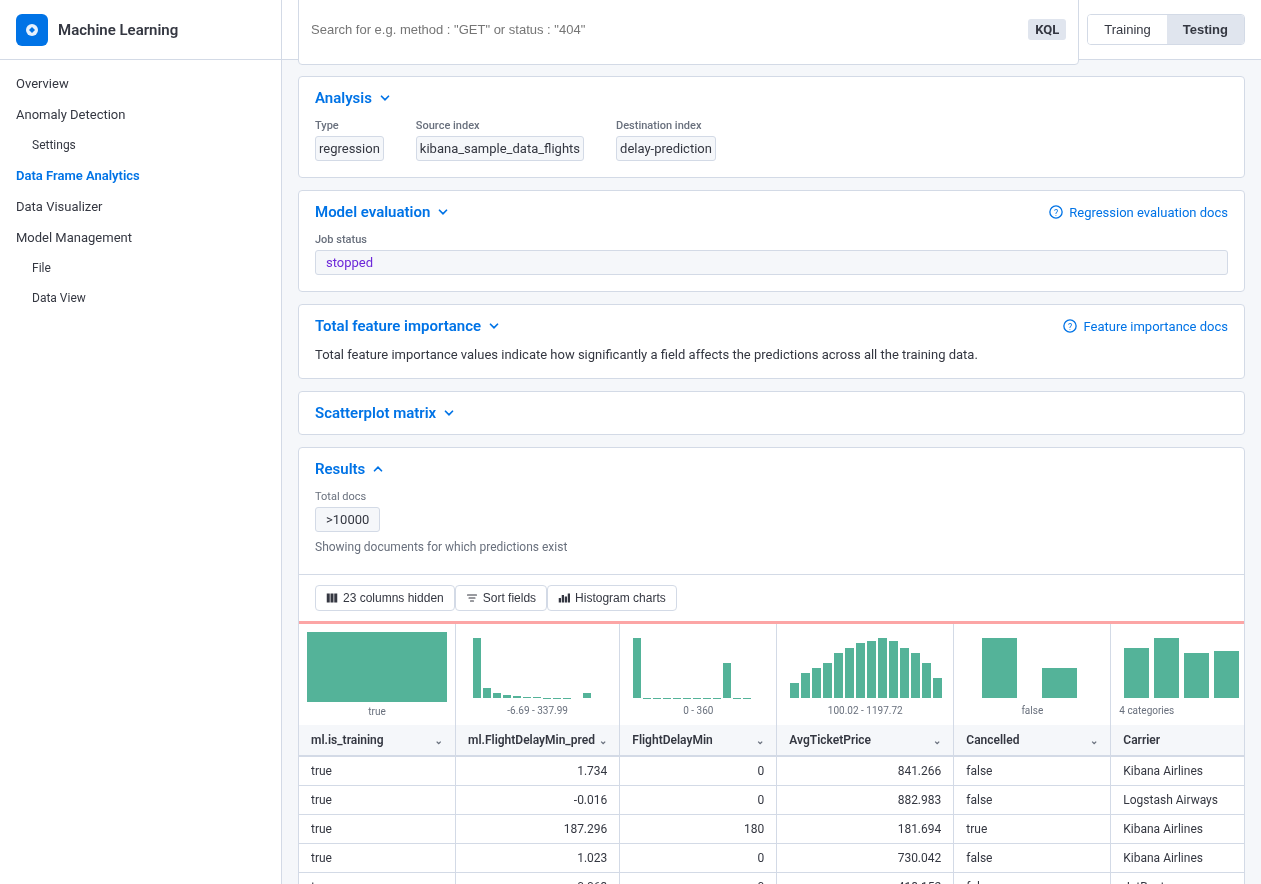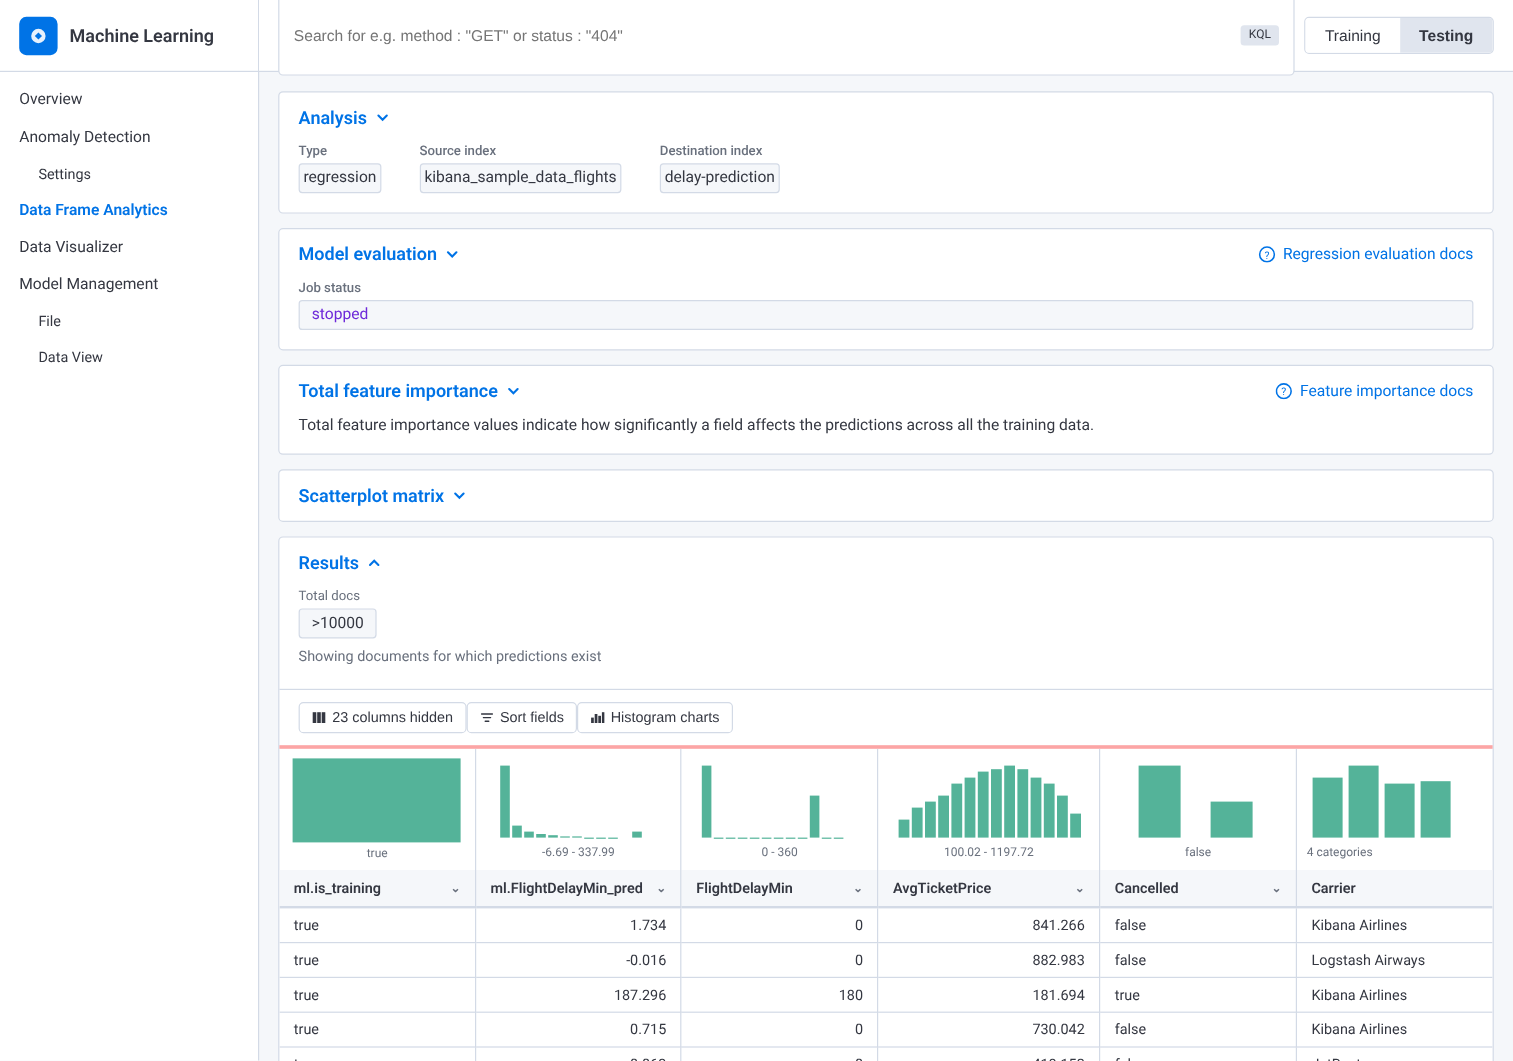--- a/index.html
+++ b/index.html
@@ -1,36 +1,36 @@
 <!DOCTYPE html>
 <html><head>
   <meta charset="utf-8">
   <style>
     * { box-sizing: border-box; margin: 0; padding: 0; }
     body { font-family: -apple-system, BlinkMacSystemFont, 'Segoe UI', Roboto, sans-serif; font-size: 13px; background: #f5f7fa; color: #343741; display: flex; height: 884px; overflow: hidden; }
 
     
-    .sidebar { width: 216px; background: #fff; border-right: 1px solid #d3dae6; display: flex; flex-direction: column; flex-shrink: 0; }
+    .sidebar { width: 282px; background: #fff; border-right: 1px solid #d3dae6; display: flex; flex-direction: column; flex-shrink: 0; }
     .sidebar-header { display: flex; align-items: center; gap: 10px; padding: 12px 16px; border-bottom: 1px solid #d3dae6; height: 60px; }
     .sidebar-logo { width: 32px; height: 32px; background: #0073e6; border-radius: 6px; display: flex; align-items: center; justify-content: center; }
     .sidebar-logo svg { width: 18px; height: 18px; fill: white; }
     .sidebar-title { font-size: 15px; font-weight: 600; color: #343741; }
     .sidebar-nav { padding: 8px 0; flex: 1; }
     .nav-item { display: flex; align-items: center; padding: 8px 16px; cursor: pointer; font-size: 13px; color: #343741; }
     .nav-item.active { color: #0073e6; font-weight: 600; }
     .nav-item.sub { padding-left: 32px; font-size: 12px; }
 
     
     .main { flex: 1; overflow-y: auto; display: flex; flex-direction: column; }
 
     
     .topbar { display: flex; align-items: center; gap: 8px; padding: 10px 16px; background: #fff; border-bottom: 1px solid #d3dae6; height: 60px; }
     .search-box { flex: 1; border: 1px solid #d3dae6; border-radius: 4px; padding: 8px 12px; font-size: 13px; color: #69707d; display: flex; align-items: center; gap: 8px; }
     .search-box input { border: none; outline: none; flex: 1; font-size: 13px; color: #343741; background: transparent; }
-    .kql-badge { background: #e0e5ee; color: #343741; font-size: 10px; font-weight: 400; padding: 3px 7px; border-radius: 3px; cursor: pointer; text-align: right; }
+    .kql-badge { background: #e0e5ee; color: #343741; font-size: 13px; font-weight: 700; padding: 3px 7px; border-radius: 3px; cursor: pointer; text-align: right; }
     .tab-group { display: flex; border: 1px solid #d3dae6; border-radius: 4px; overflow: hidden; }
     .tab-btn { padding: 7px 16px; background: #fff; border: none; cursor: pointer; font-size: 13px; color: #343741; }
     .tab-btn.active { background: #e0e5ee; font-weight: 600; }
 
     
     .content { padding: 16px; display: flex; flex-direction: column; gap: 12px; }
 
     
     .panel { background: #fff; border: 1px solid #d3dae6; border-radius: 4px; }
     .panel-header { display: flex; align-items: center; justify-content: space-between; padding: 12px 16px; }
@@ -406,21 +406,21 @@
             <tr class="data-row">
               <td>true</td>
               <td style="text-align:right;">187.296</td>
               <td style="text-align:right;">180</td>
               <td style="text-align:right;">181.694</td>
               <td>true</td>
               <td>Kibana Airlines</td>
             </tr>
             <tr class="data-row">
               <td>true</td>
-              <td style="text-align:right;">0.715</td>
+              <td style="text-align:right;">1.023</td>
               <td style="text-align:right;">0</td>
               <td style="text-align:right;">730.042</td>
               <td>false</td>
               <td>Kibana Airlines</td>
             </tr>
             <tr class="data-row">
               <td>true</td>
               <td style="text-align:right;">0.063</td>
               <td style="text-align:right;">0</td>
               <td style="text-align:right;">418.152</td>

